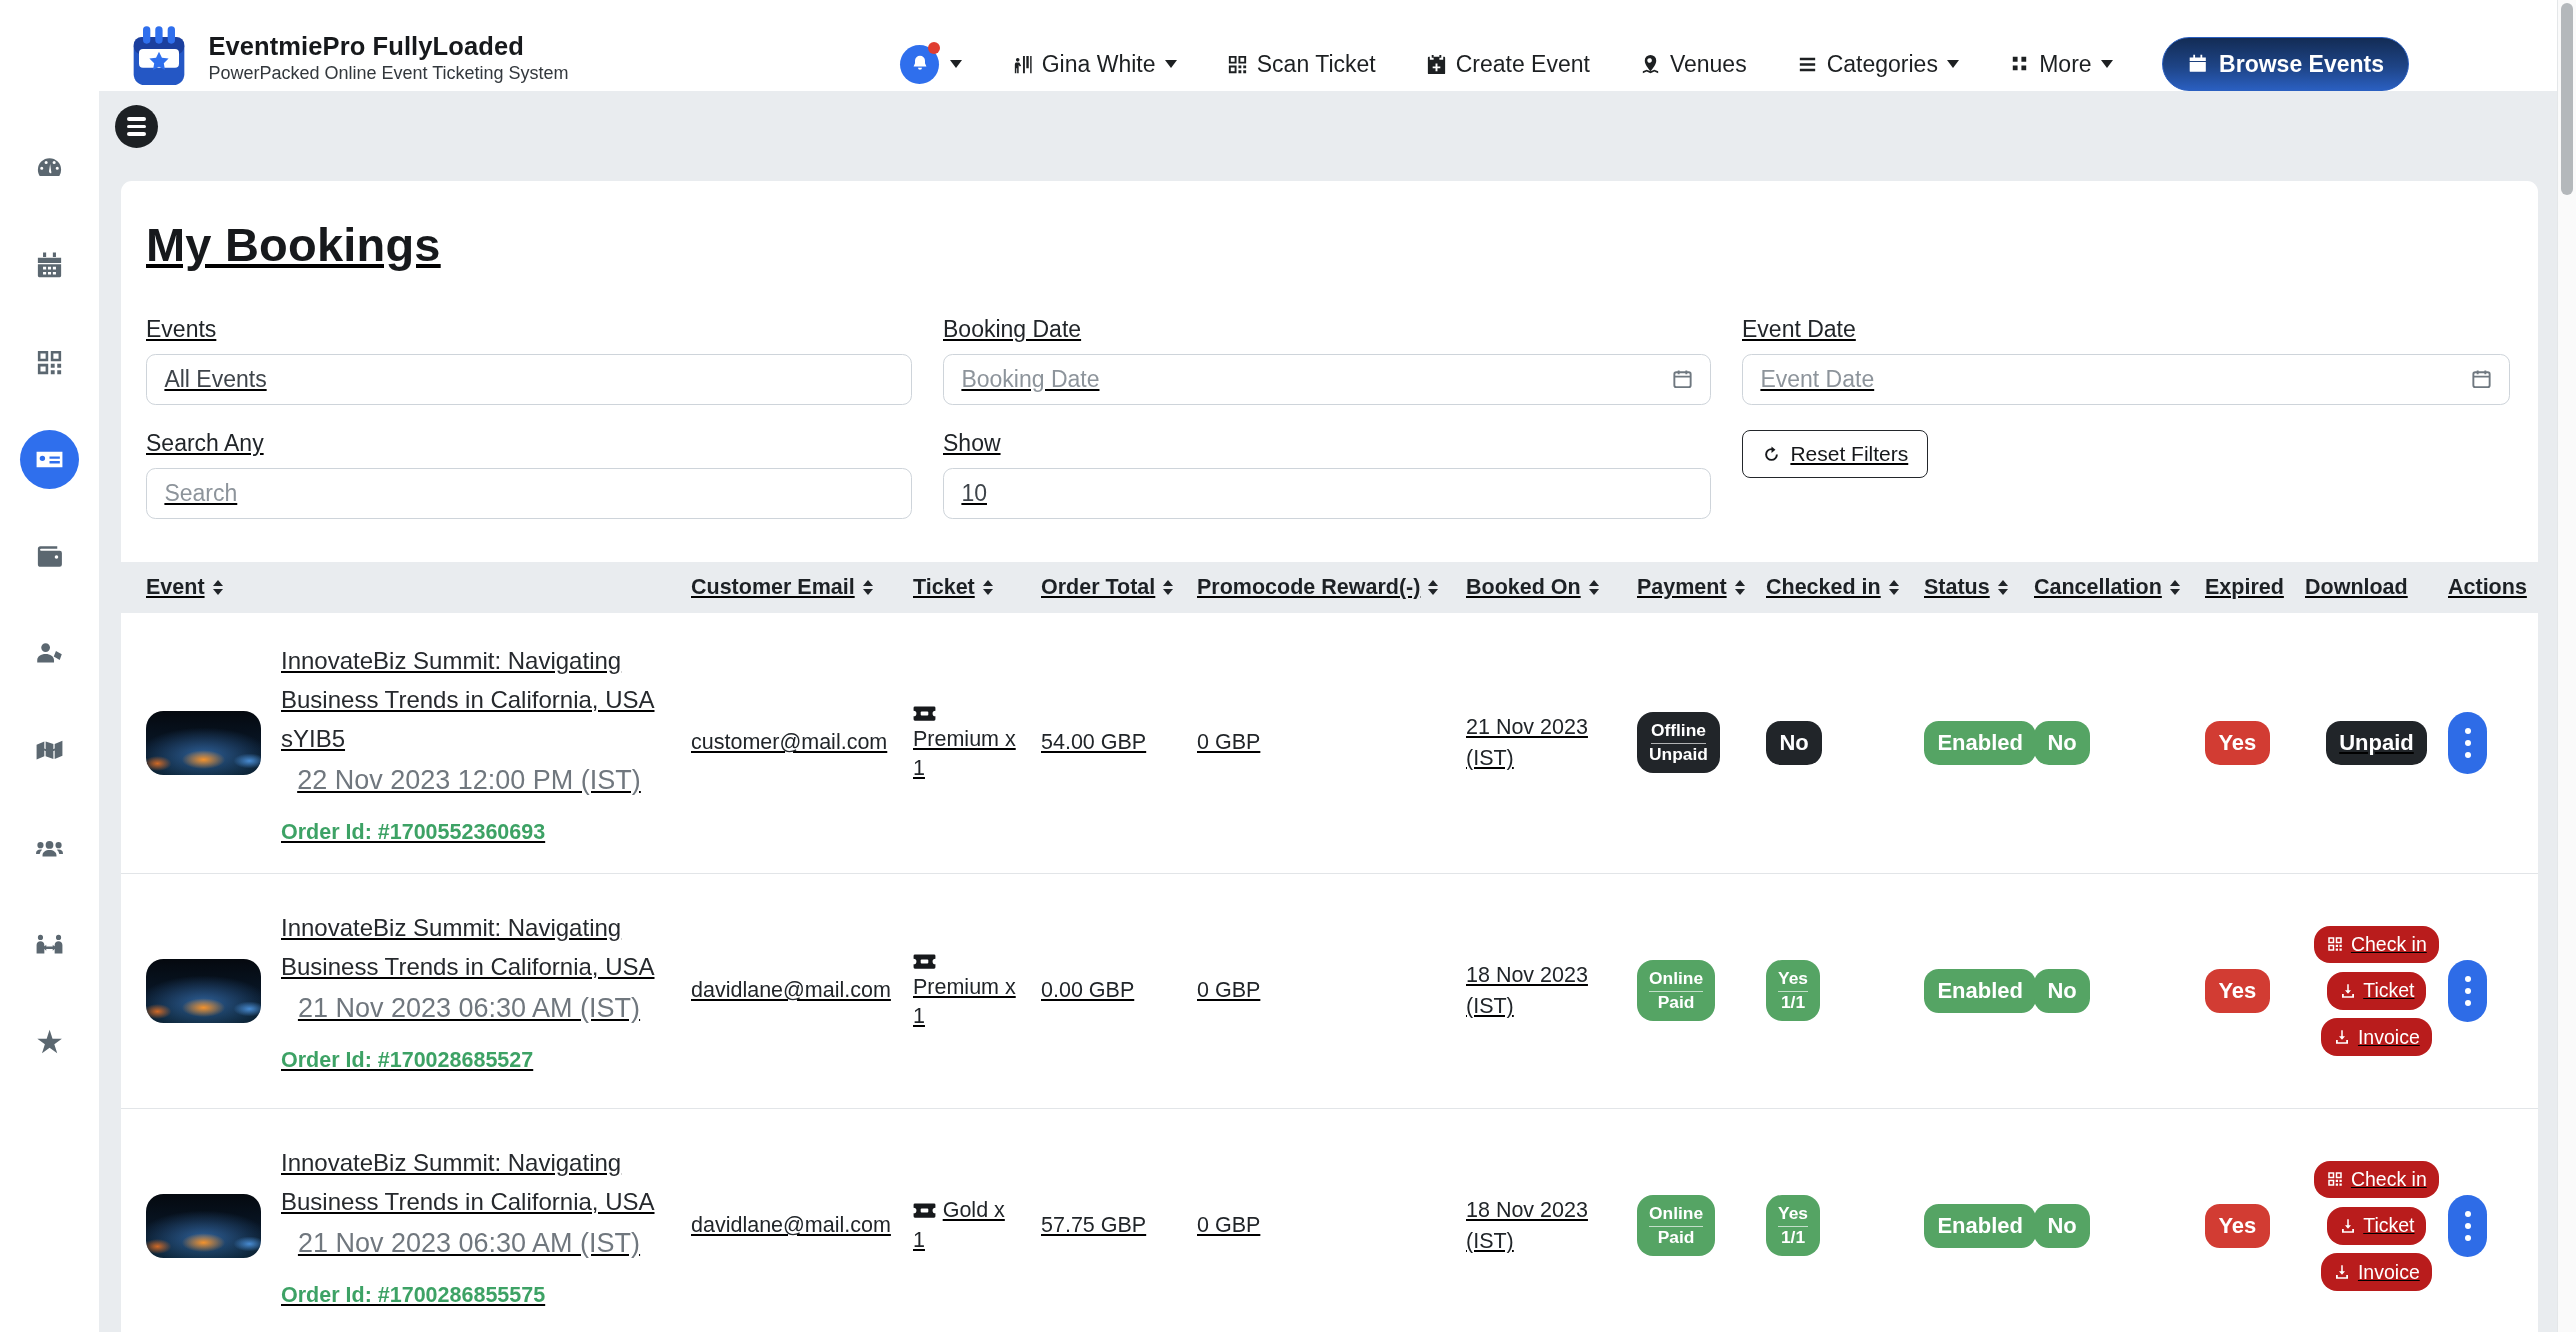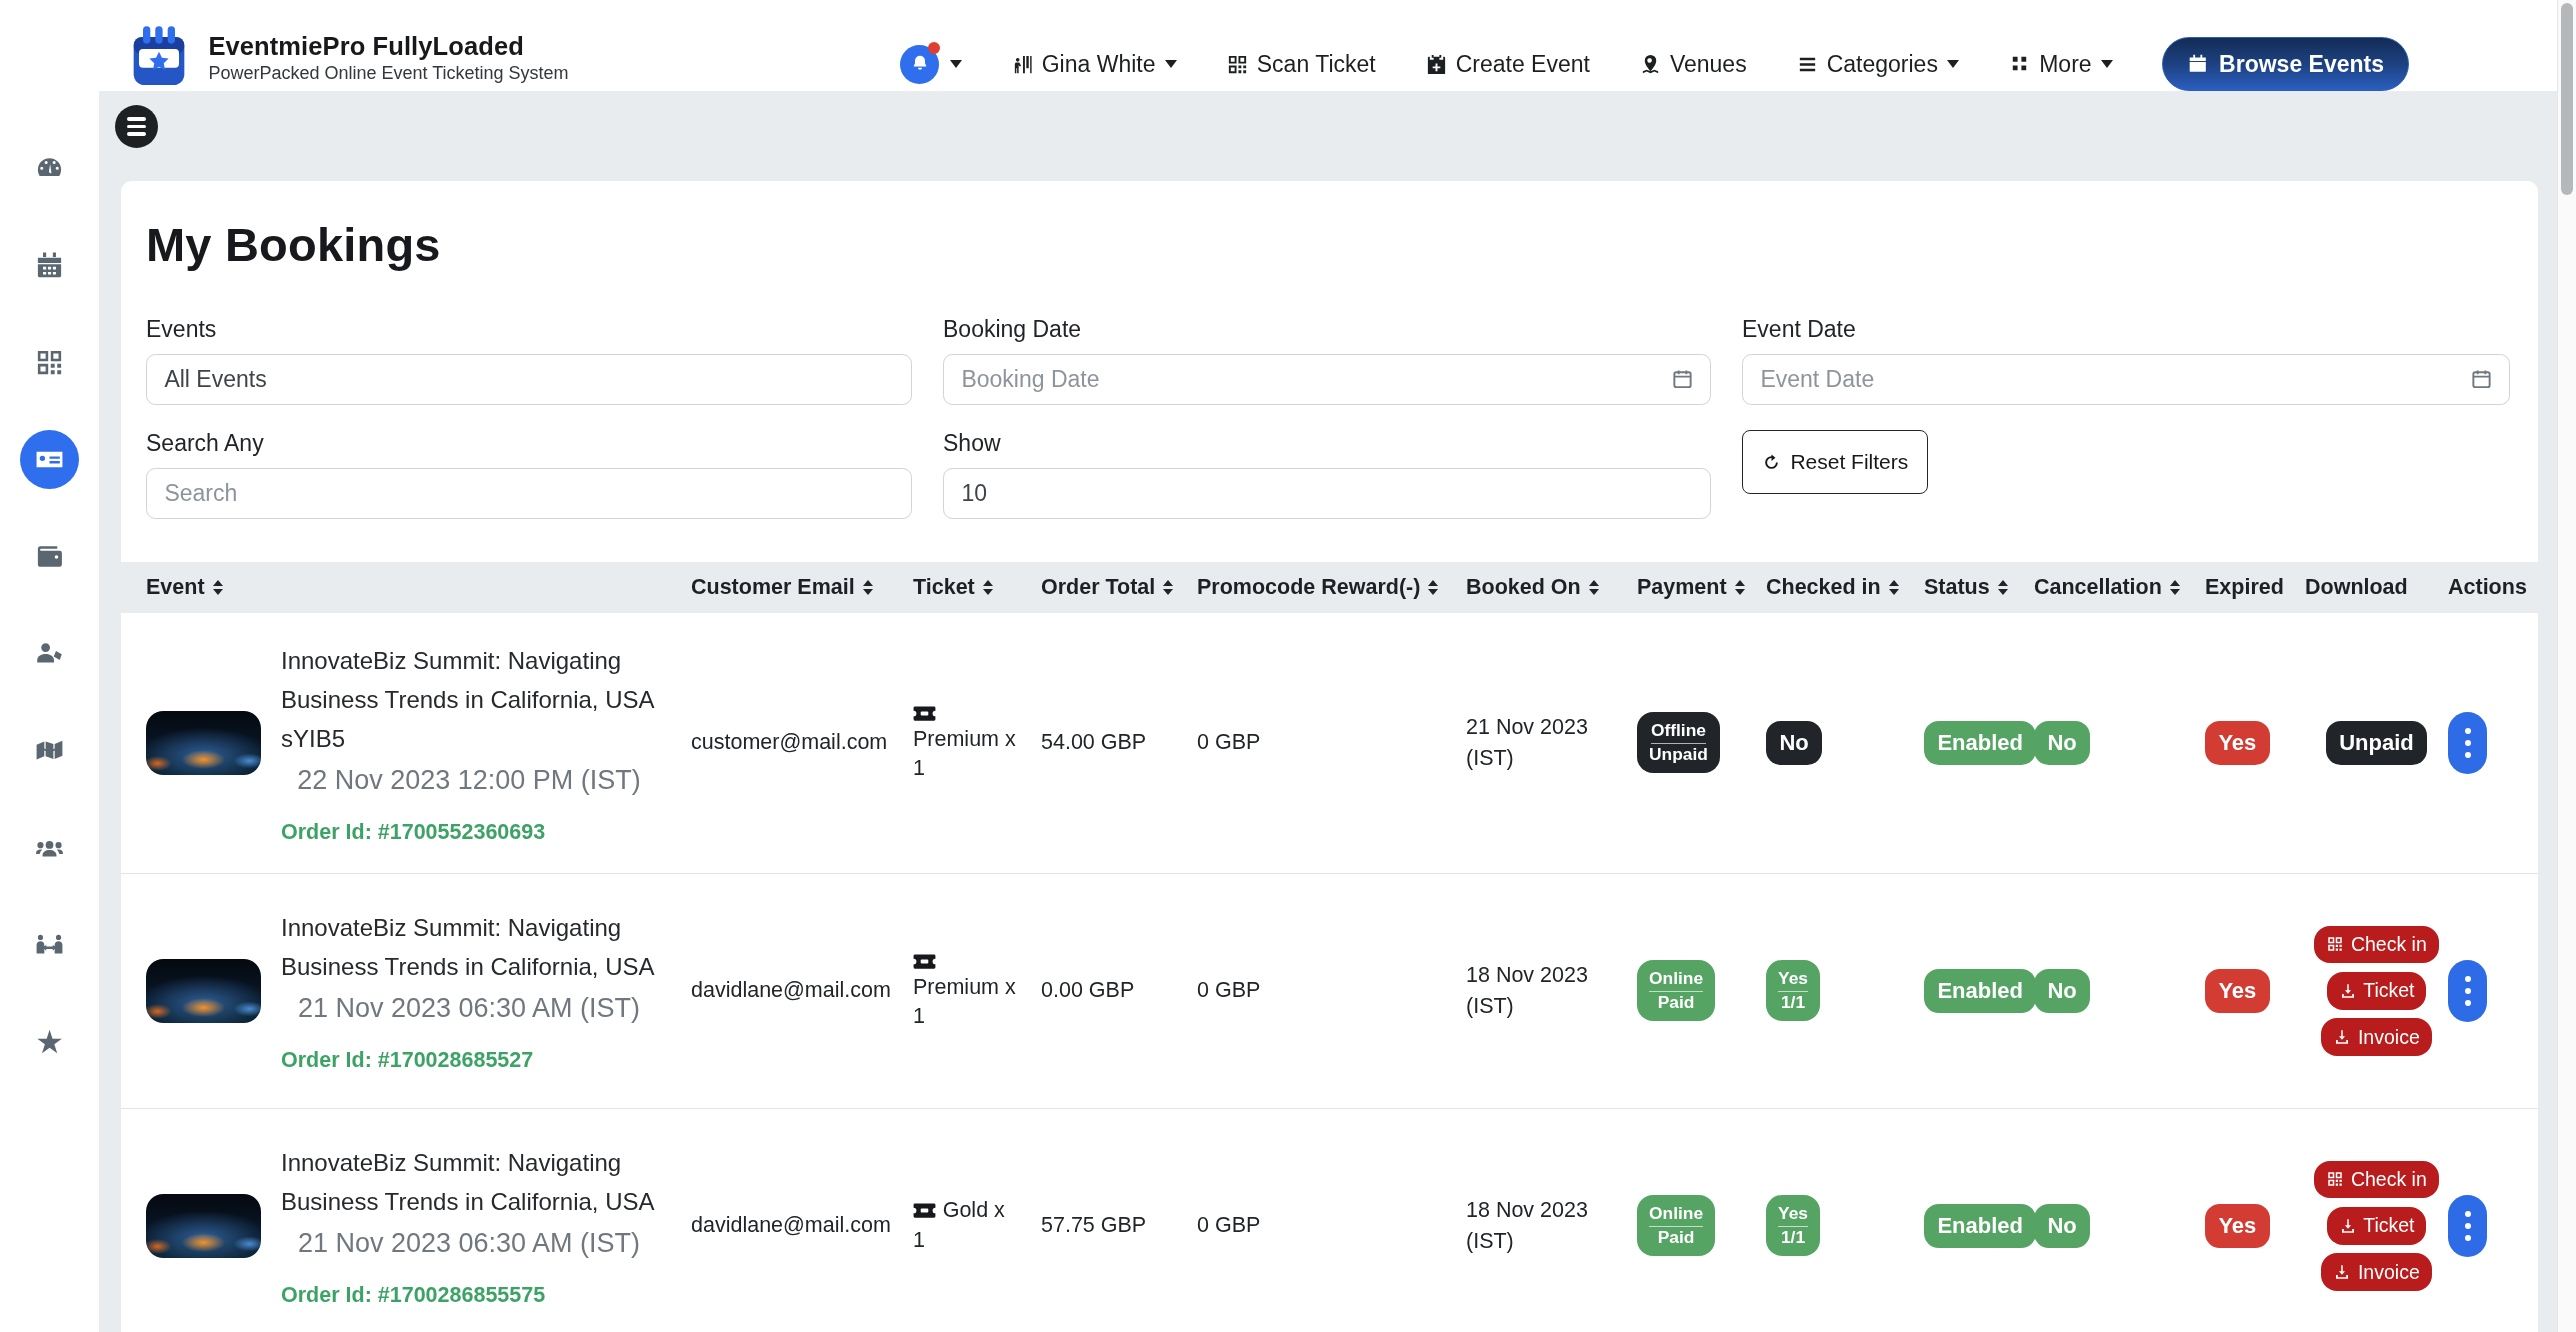--- a/index.html
+++ b/index.html
@@ -29,31 +29,31 @@
   .side-ic svg { width:31px; height:31px; fill:#5b6770; }
   .side-ic.active { background:#2f6fed; }
   .side-ic.active svg { fill:#ffffff; }
   .side-ic .star { font-size:32px; color:#5b6770; line-height:1; }
 
   
   .burger { position:absolute; left:115px; top:105px; width:43px; height:43px; border-radius:50%; background:#1d2124; display:flex; flex-direction:column; align-items:center; justify-content:center; gap:4px; cursor:pointer; z-index:6; }
   .burger i { display:block; width:19px; height:3.4px; background:#fff; border-radius:2px; }
 
   
-  .card { position:absolute; left:121px; top:181px; width:2417px; height:1151px; background:#ffffff; border-radius:10.7px 10.7px 0 0; overflow:hidden; z-index:3; }
+  .card { position:absolute; left:121px; top:181px; width:2417px; height:1151px; background:#ffffff; border-radius:10.7px 10.7px 0 0; overflow:hidden; z-index:3;text-decoration:underline; }
   .page-title { margin:36px 25px 0; font-size:47px; font-weight:700; color:#17191c; letter-spacing:0.2px; }
 
   .filters { margin:44px 25px 0; display:grid; grid-template-columns:766px 768px 768px; column-gap:31px; row-gap:25.5px; }
   .f-label { font-size:23px; color:#212529; margin-bottom:10.7px; }
   .f-input { position:relative; height:51px; border:0.7px solid #ced4da; border-radius:9.4px; background:#fff; display:flex; align-items:center; padding:0 17.4px; font-size:23px; color:#3e444a; }
   .f-input input { border:none; outline:none; width:100%; font-size:23px; color:#3e444a; font-family:inherit; background:transparent; }
   .f-input input::placeholder { color:#8d949b; }
   .f-input .cal-ic { position:absolute; right:16px; top:50%; transform:translateY(-50%); width:23px; height:23px; fill:none; stroke:#6f7880; stroke-width:2; }
   .reset-cell { display:flex; align-items:flex-start; }
-  .reset-btn { display:inline-flex; align-items:center; gap:9.4px; height:64px; padding:0 19px; background:#fff; border:1.3px solid #23272b; border-radius:8px; font-size:21px; color:#16181b; cursor:pointer; font-family:inherit; }
+  .reset-btn { display:inline-flex; align-items:center; gap:9.4px; height:48px; padding:0 19px; background:#fff; border:1.3px solid #23272b; border-radius:8px; font-size:21px; color:#16181b; cursor:pointer; font-family:inherit; }
   .reset-btn svg { width:19px; height:19px; fill:#16181b; }
 
   
   .tgrid { display:grid; grid-template-columns:545px 222px 128px 156px 269px 171px 129px 158px 110px 171px 100px 143px 1fr; align-items:center; }
   .thead { margin-top:43px; height:51px; background:#e9ecef; padding:0 25px; font-weight:700; font-size:21.5px; color:#1d2125; }
   .th { display:flex; align-items:center; cursor:pointer; }
   .th.nosort { cursor:default; }
   .sort { display:inline-flex; flex-direction:column; margin-left:8px; }
   .sort .up { width:0;height:0;border-left:5.4px solid transparent;border-right:5.4px solid transparent;border-bottom:6.7px solid #212529; margin-bottom:3.4px; }
   .sort .down { width:0;height:0;border-left:5.4px solid transparent;border-right:5.4px solid transparent;border-top:6.7px solid #212529; }

